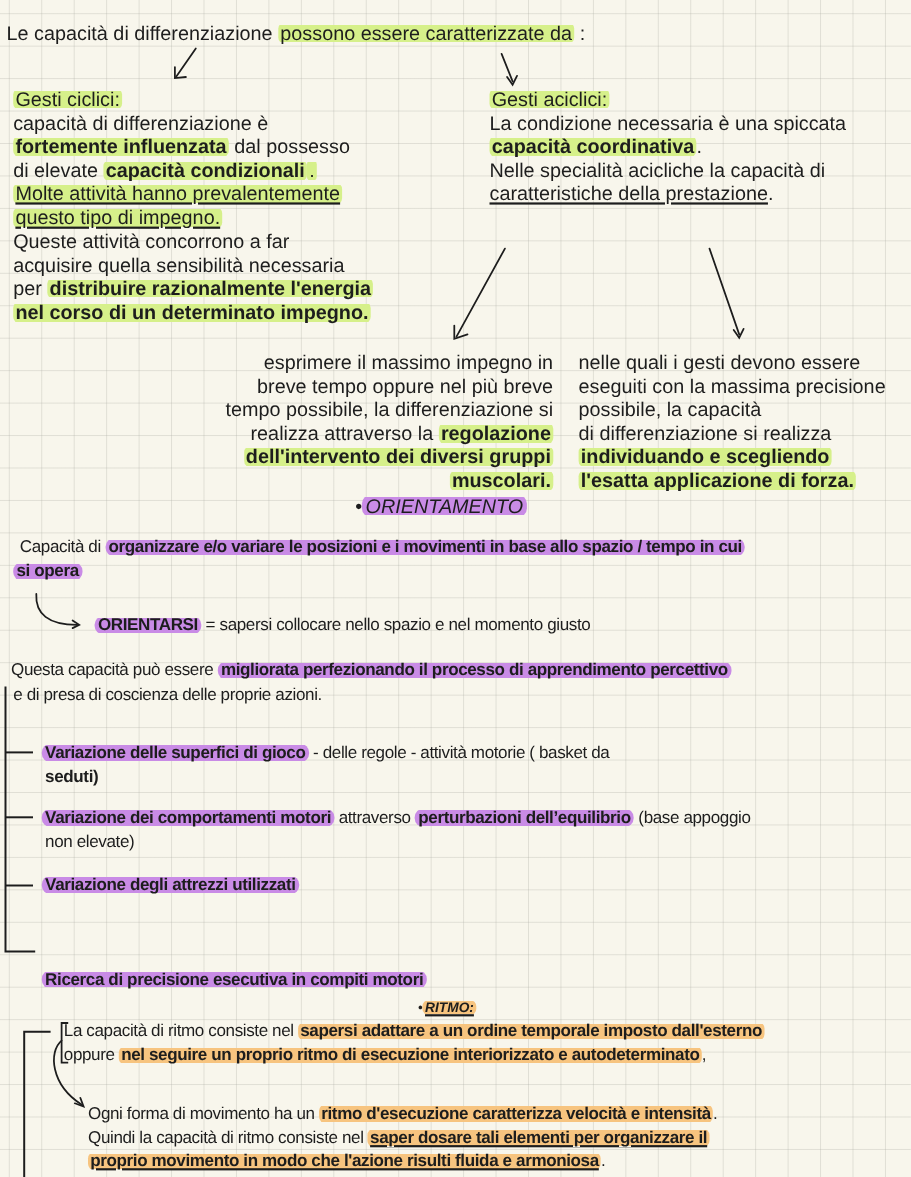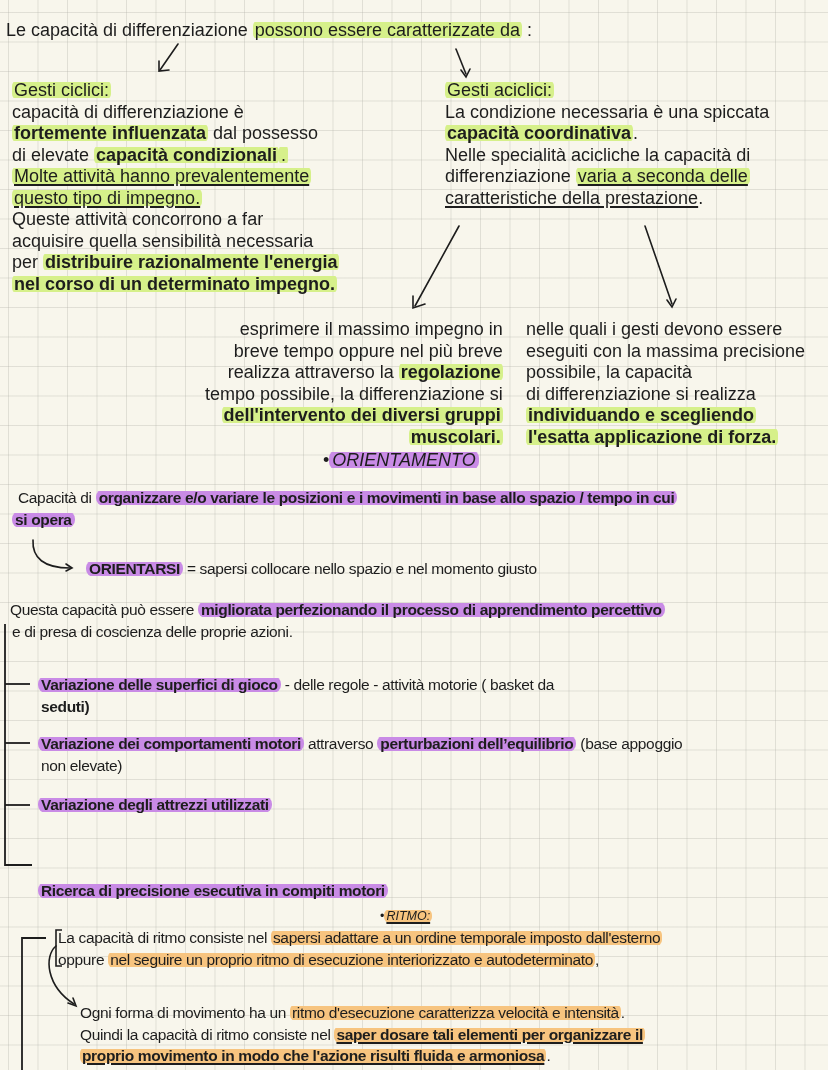--- a/index.html
+++ b/index.html
@@ -13,21 +13,21 @@
     background-position: 8px 12px;
     font-family: "Liberation Sans", sans-serif;
     color: #1d1d1d;
   }
   .abs { position: absolute; }
   .t { font-size: 18px; line-height: 21.5px; white-space: nowrap; }
   .tn { font-size: 15.5px; line-height: 21.5px; letter-spacing: -0.35px; white-space: nowrap; }
   .b { font-weight: bold; }
   .hg { background: linear-gradient(to bottom, transparent 12%, #d6f08a 12%, #d6f08a 92%, transparent 92%); border-radius: 6px; padding: 0 2px; }
   .hp { background: linear-gradient(to bottom, transparent 10%, #c98be6 10%, #c98be6 92%, transparent 92%); border-radius: 8px; padding: 0 3px; }
-  .ho { background: linear-gradient(to bottom, transparent 10%, #f7c47f 10%, #f7c47f 92%, transparent 92%); border-radius: 6px; padding: 0 2px; }
+  .ho { background: linear-gradient(to bottom, transparent 10%, #f7c47f 10%, #f7c47f 92%, transparent 92%); border-radius: 6px; padding: 0 2px; font-weight: bold; }
   .u { text-decoration: underline; text-decoration-thickness: 1.5px; text-underline-offset: 2px; }
   .it { font-style: italic; }
   svg { position: absolute; overflow: visible; }
 </style>
 </head>
 <body>
 
 <div class="abs t" style="left:6px; top:20px;">
   <span>Le capacità di differenziazione </span><span class="hg">possono essere caratterizzate da</span><span> :</span>
 </div>
@@ -52,38 +52,37 @@
   <div>acquisire quella sensibilità necessaria</div>
   <div><span>per </span><span class="hg b">distribuire razionalmente l'energia</span></div>
   <div><span class="hg b">nel corso di un determinato impegno.</span></div>
 </div>
 
 <div class="abs t" style="left:445px; top:80px;">
   <div><span class="hg">Gesti aciclici:</span></div>
   <div>La condizione necessaria è una spiccata</div>
   <div><span class="hg b">capacità coordinativa</span><span>.</span></div>
   <div>Nelle specialità acicliche la capacità di</div>
-  <div><span>differenziazione </span><span class="hg u">varia a seconda delle</span></div>
   <div><span class="u">caratteristiche della prestazione</span><span>.</span></div>
 </div>
 
 <svg style="left:405px; top:222px;" width="60" height="92">
   <path d="M54 4 L10 84" stroke="#1d1d1d" stroke-width="1.6" fill="none" stroke-linecap="round"></path>
   <path d="M8 74 L8 86 L20 82" stroke="#1d1d1d" stroke-width="1.6" fill="none" stroke-linecap="round"></path>
 </svg>
 <svg style="left:640px; top:224px;" width="40" height="88">
   <path d="M5 2 L32 80" stroke="#1d1d1d" stroke-width="1.6" fill="none" stroke-linecap="round"></path>
   <path d="M27 76 L32 83 L36 75" stroke="#1d1d1d" stroke-width="1.6" fill="none" stroke-linecap="round"></path>
 </svg>
 
 <div class="abs t" style="left:205px; top:319px;text-align:right;">
   <div>esprimere il massimo impegno in</div>
   <div>breve tempo oppure nel più breve</div>
+  <div>tempo possibile, la differenziazione si</div>
   <div><span>realizza attraverso la </span><span class="hg b">regolazione</span></div>
-  <div>tempo possibile, la differenziazione si</div>
   <div><span class="hg b">dell'intervento dei diversi gruppi</span></div>
   <div><span class="hg b">muscolari.</span></div>
 </div>
 
 <div class="abs t" style="left:526px; top:319px;">
   <div>nelle quali i gesti devono essere</div>
   <div>eseguiti con la massima precisione</div>
   <div>possibile, la capacità</div>
   <div>di differenziazione si realizza</div>
   <div><span class="hg b">individuando e scegliendo</span></div>

